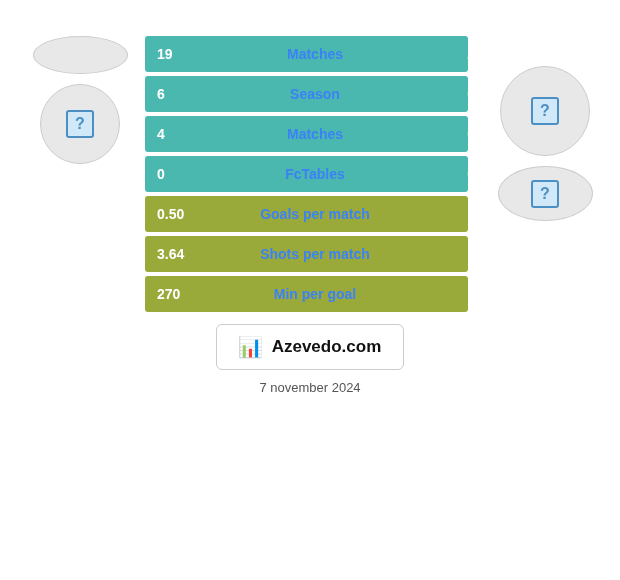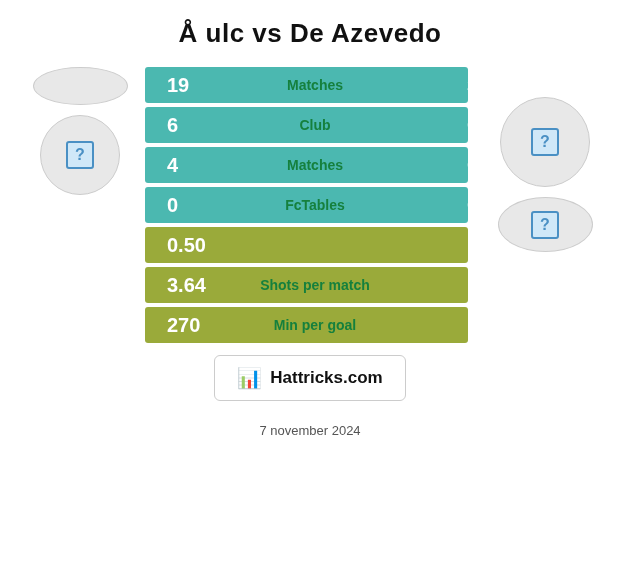--- a/index.html
+++ b/index.html
@@ -129,35 +129,35 @@
       background: #4bb8b0;
     }
 
     .stat-bar.olive {
       background: #9aaa3a;
     }
 
     .stat-left {
       position: relative;
       z-index: 2;
-      font-size: 20px;
+      font-size: 14px;
       font-weight: bold;
       color: #fff;
-      padding-left: 22px;
+      padding-left: 12px;
       min-width: 50px;
     }
 
     .stat-label {
       position: absolute;
       left: 50%;
       transform: translateX(-50%);
       z-index: 2;
       font-size: 14px;
       font-weight: bold;
-      color: #15803d;
+      color: #3b82f6;
       white-space: nowrap;
     }
 
     .stat-right {
       position: absolute;
       right: 10px;
       z-index: 2;
       font-size: 14px;
       font-weight: bold;
       color: #fff;
@@ -183,29 +183,28 @@
 
     .fctables-badge .chart-icon {
       color: #2a7fc9;
       font-size: 20px;
     }
 
     .date-footer {
       text-align: center;
       font-size: 13px;
       color: #555;
-      margin-top: 22px;
+      margin-top: 10px;
     }
   </style>
 </head>
 <body>
 
 <div>
   <div class="header">
-    <h1>Å ulc vs De Azevedo</h1>
   </div>
 </div>
 
 <div class="main-area">
 
   <div class="left-avatars">
     <div class="avatar-ellipse wide"></div>
     <div class="avatar-ellipse medium">
       <div class="question-mark">?</div>
     </div>
@@ -214,38 +213,39 @@
   <div class="stats-table" id="stats-container">
   <div class="stat-row">
         <div class="stat-bar teal" style="width: 95%;"></div>
         <span class="stat-left">19</span>
         <span class="stat-label">Matches</span>
         <span class="stat-right">2</span>
       </div>
       <div class="stat-row">
         <div class="stat-bar teal" style="width: 95%;"></div>
         <span class="stat-left">6</span>
-        <span class="stat-label">Club</span>
+        <span class="stat-label">Season</span>
         <span class="stat-right">0</span>
       </div>
       <div class="stat-row">
         <div class="stat-bar teal" style="width: 95%;"></div>
         <span class="stat-left">4</span>
         <span class="stat-label">Matches</span>
         <span class="stat-right">0</span>
       </div>
       <div class="stat-row">
         <div class="stat-bar teal" style="width: 95%;"></div>
         <span class="stat-left">0</span>
         <span class="stat-label">FcTables</span>
         <span class="stat-right">0</span>
       </div>
       <div class="stat-row">
         <div class="stat-bar olive" style="width: 95%;"></div>
         <span class="stat-left">0.50</span>
+        <span class="stat-label">Goals per match</span>
       </div>
       <div class="stat-row">
         <div class="stat-bar olive" style="width: 95%;"></div>
         <span class="stat-left">3.64</span>
         <span class="stat-label">Shots per match</span>
       </div>
       <div class="stat-row">
         <div class="stat-bar olive" style="width: 95%;"></div>
         <span class="stat-left">270</span>
         <span class="stat-label">Min per goal</span>
@@ -258,16 +258,16 @@
     </div>
     <div class="avatar-ellipse right-medium">
       <div class="question-mark">?</div>
     </div>
   </div>
 </div>
 
 <div class="footer">
   <div class="fctables-badge">
     <span class="chart-icon">📊</span>
-    <span>Hattricks.com</span>
+    <span>Azevedo.com</span>
   </div>
   <div class="date-footer">7 november 2024</div>
 </div>
 
 </body></html>

